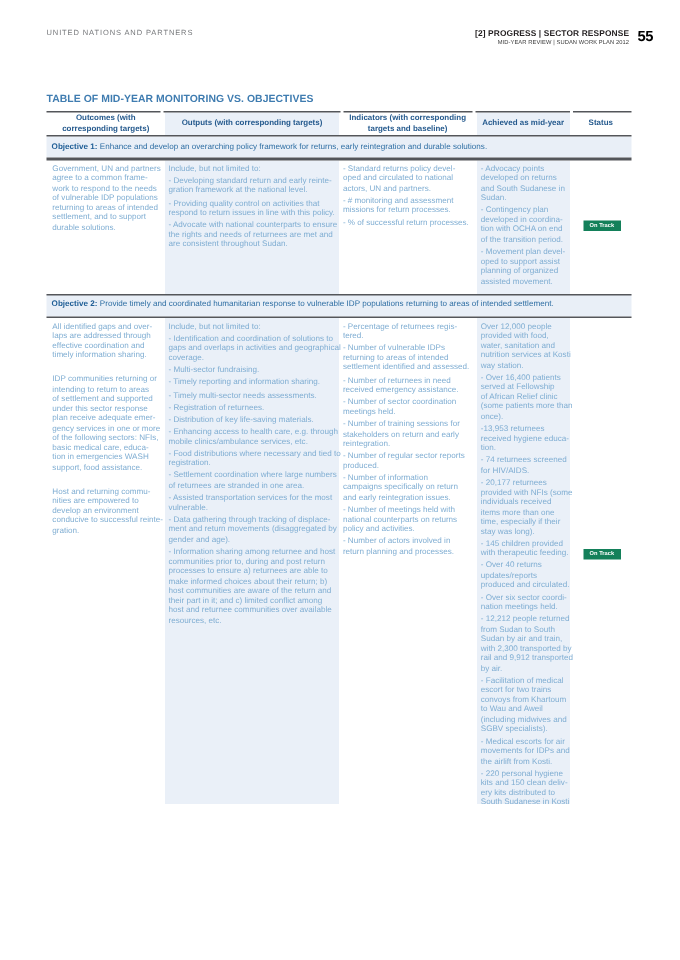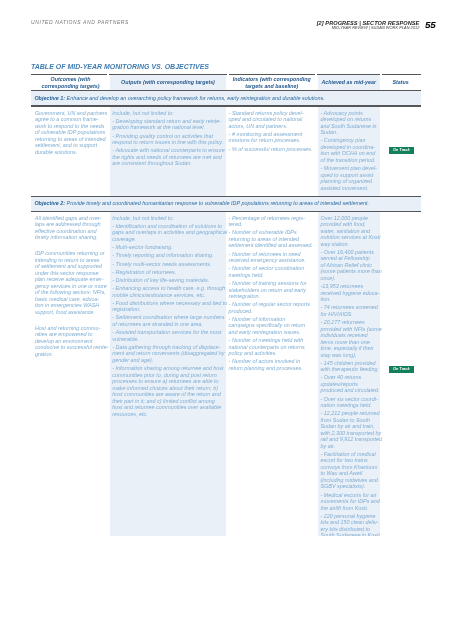--- a/index.html
+++ b/index.html
@@ -1,20 +1,20 @@
 <!DOCTYPE html>
 <html><head>
 <meta charset="utf-8">
 <style>
   html,body{margin:0;padding:0;}
   body{width:453px;height:640px;background:#fff;
        font-family:"Liberation Sans",sans-serif;
        -webkit-font-smoothing:antialiased;
        -webkit-font-feature-settings:normal;}
-  .page{position:relative;width:453px;height:536px;overflow:hidden;background:#fff;font-style:italic;}
+  .page{position:relative;width:453px;height:536px;overflow:hidden;background:#fff;}
 
   
   .rh-left{position:absolute;left:31px;top:19.6px;font-size:5.0px;letter-spacing:0.6px;
            color:#76787b;white-space:nowrap;line-height:1;}
   .rh-right{position:absolute;right:33.6px;top:20.6px;text-align:right;}
   .rh-title{font-size:5.58px;font-weight:bold;letter-spacing:0.08px;color:#231f20;
             white-space:nowrap;line-height:1;}
   .rh-sub{font-size:3.85px;letter-spacing:0.06px;color:#3b3b3b;white-space:nowrap;
           line-height:1;margin-top:1.3px;}
   .rh-page{position:absolute;right:17.5px;top:19.9px;font-size:9.8px;font-weight:bold;

